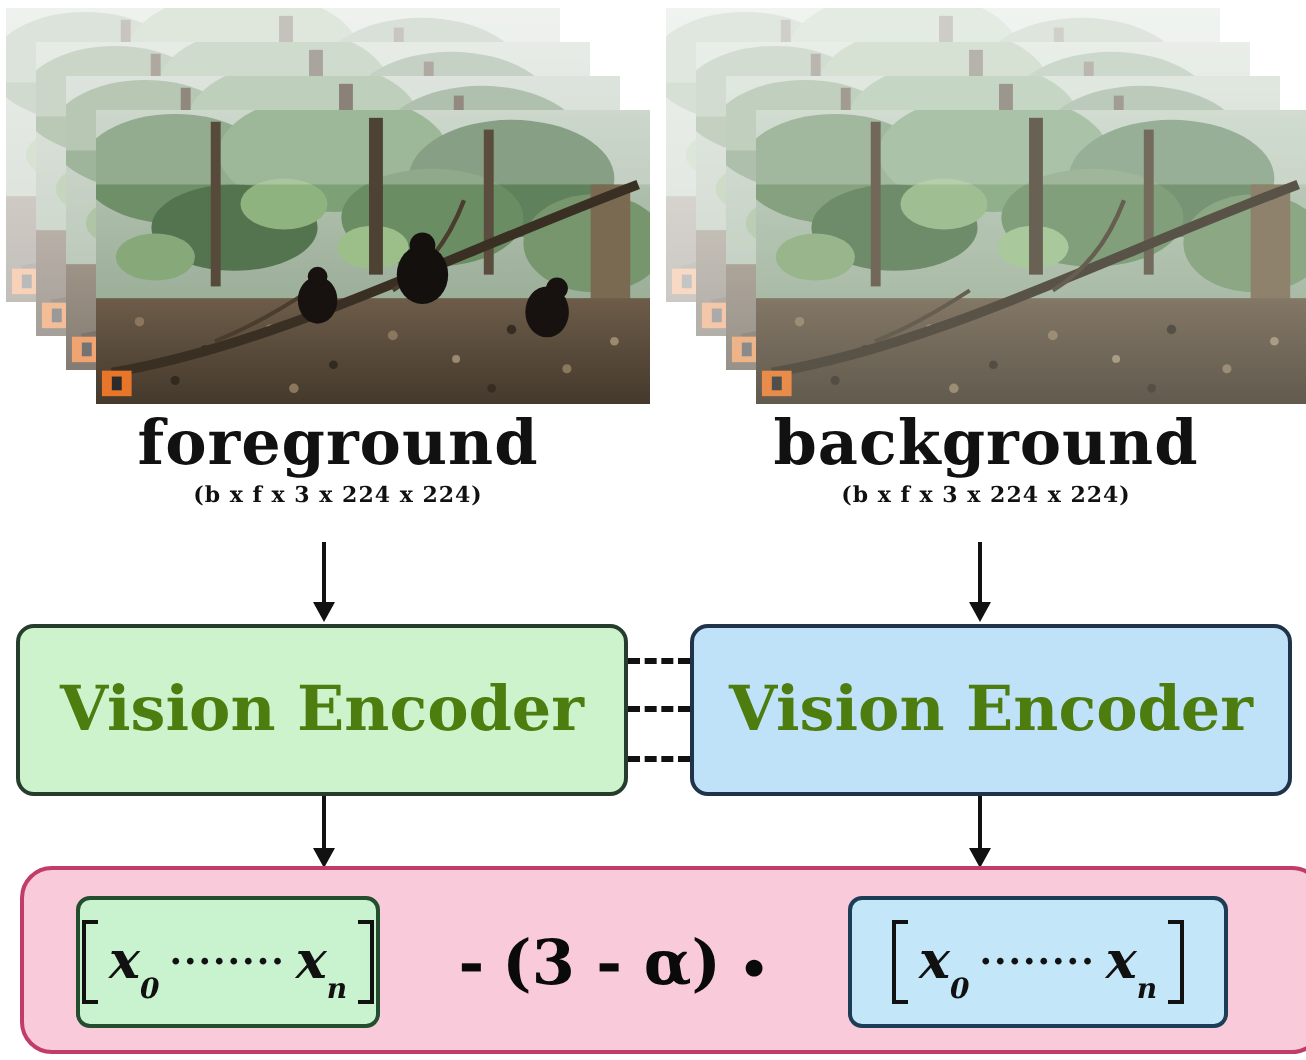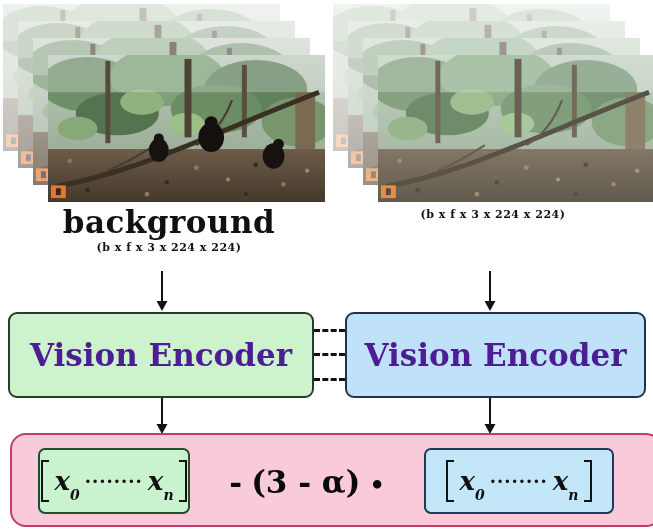--- a/index.html
+++ b/index.html
@@ -20,21 +20,21 @@
   .label-col { position:absolute; text-align:center; }
   .label-title { font-size:31px; font-weight:bold; line-height:1.05; letter-spacing:.5px; }
   .label-dims  { font-size:11px; font-weight:bold; margin-top:2px; letter-spacing:.5px; }
   
   .arrow { position:absolute; width:14px; }
   
   .encoder {
     position:absolute; top:312px; height:86px; box-sizing:border-box;
     border-radius:9px; border:2px solid #24302a;
     display:flex; align-items:center; justify-content:center;
-    font-size:31px; font-weight:bold; color:#4c1d95;
+    font-size:31px; font-weight:bold; color:#4d7c0f;
   }
   .encoder.green { left:8px;  width:306px; background:#cdf3cd; border-color:#263d2e; }
   .encoder.blue  { left:345px; width:301px; background:#bfe2f8; border-color:#203348; }
   .dash { position:absolute; left:314px; width:31px; height:0; border-top:3px dashed #111; }
   
   .result {
     position:absolute; left:10px; top:433px; width:652px; height:94px;
     box-sizing:border-box; background:#f9cada;
     border:2.5px solid #c13c66; border-radius:16px;
   }
@@ -166,24 +166,25 @@
         </svg>
       </div>
     <div class="layer l3">
         <svg viewBox="0 0 280 150" preserveAspectRatio="none">
           <use href="#scene-bg"></use>
         </svg>
       </div>
   </div>
 
   <div class="label-col" style="left:8px; top:206px; width:322px;">
+    <div class="label-title">foreground</div>
+    <div class="label-dims">(b x f x 3 x 224 x 224)</div>
+  </div>
+  <div class="label-col" style="left:336px; top:206px; width:314px;">
     <div class="label-title">background</div>
-    <div class="label-dims">(b x f x 3 x 224 x 224)</div>
-  </div>
-  <div class="label-col" style="left:336px; top:206px; width:314px;">
     <div class="label-dims">(b x f x 3 x 224 x 224)</div>
   </div>
 
   <div class="arrow" style="left:155px; top:271px;">
     <svg width="14" height="40">
         <line x1="7" y1="0" x2="7" y2="31" stroke="#111" stroke-width="2"></line>
         <polygon points="1.5,30 12.5,30 7,40" fill="#111"></polygon>
       </svg>
   </div>
   <div class="arrow" style="left:483px; top:271px;">

